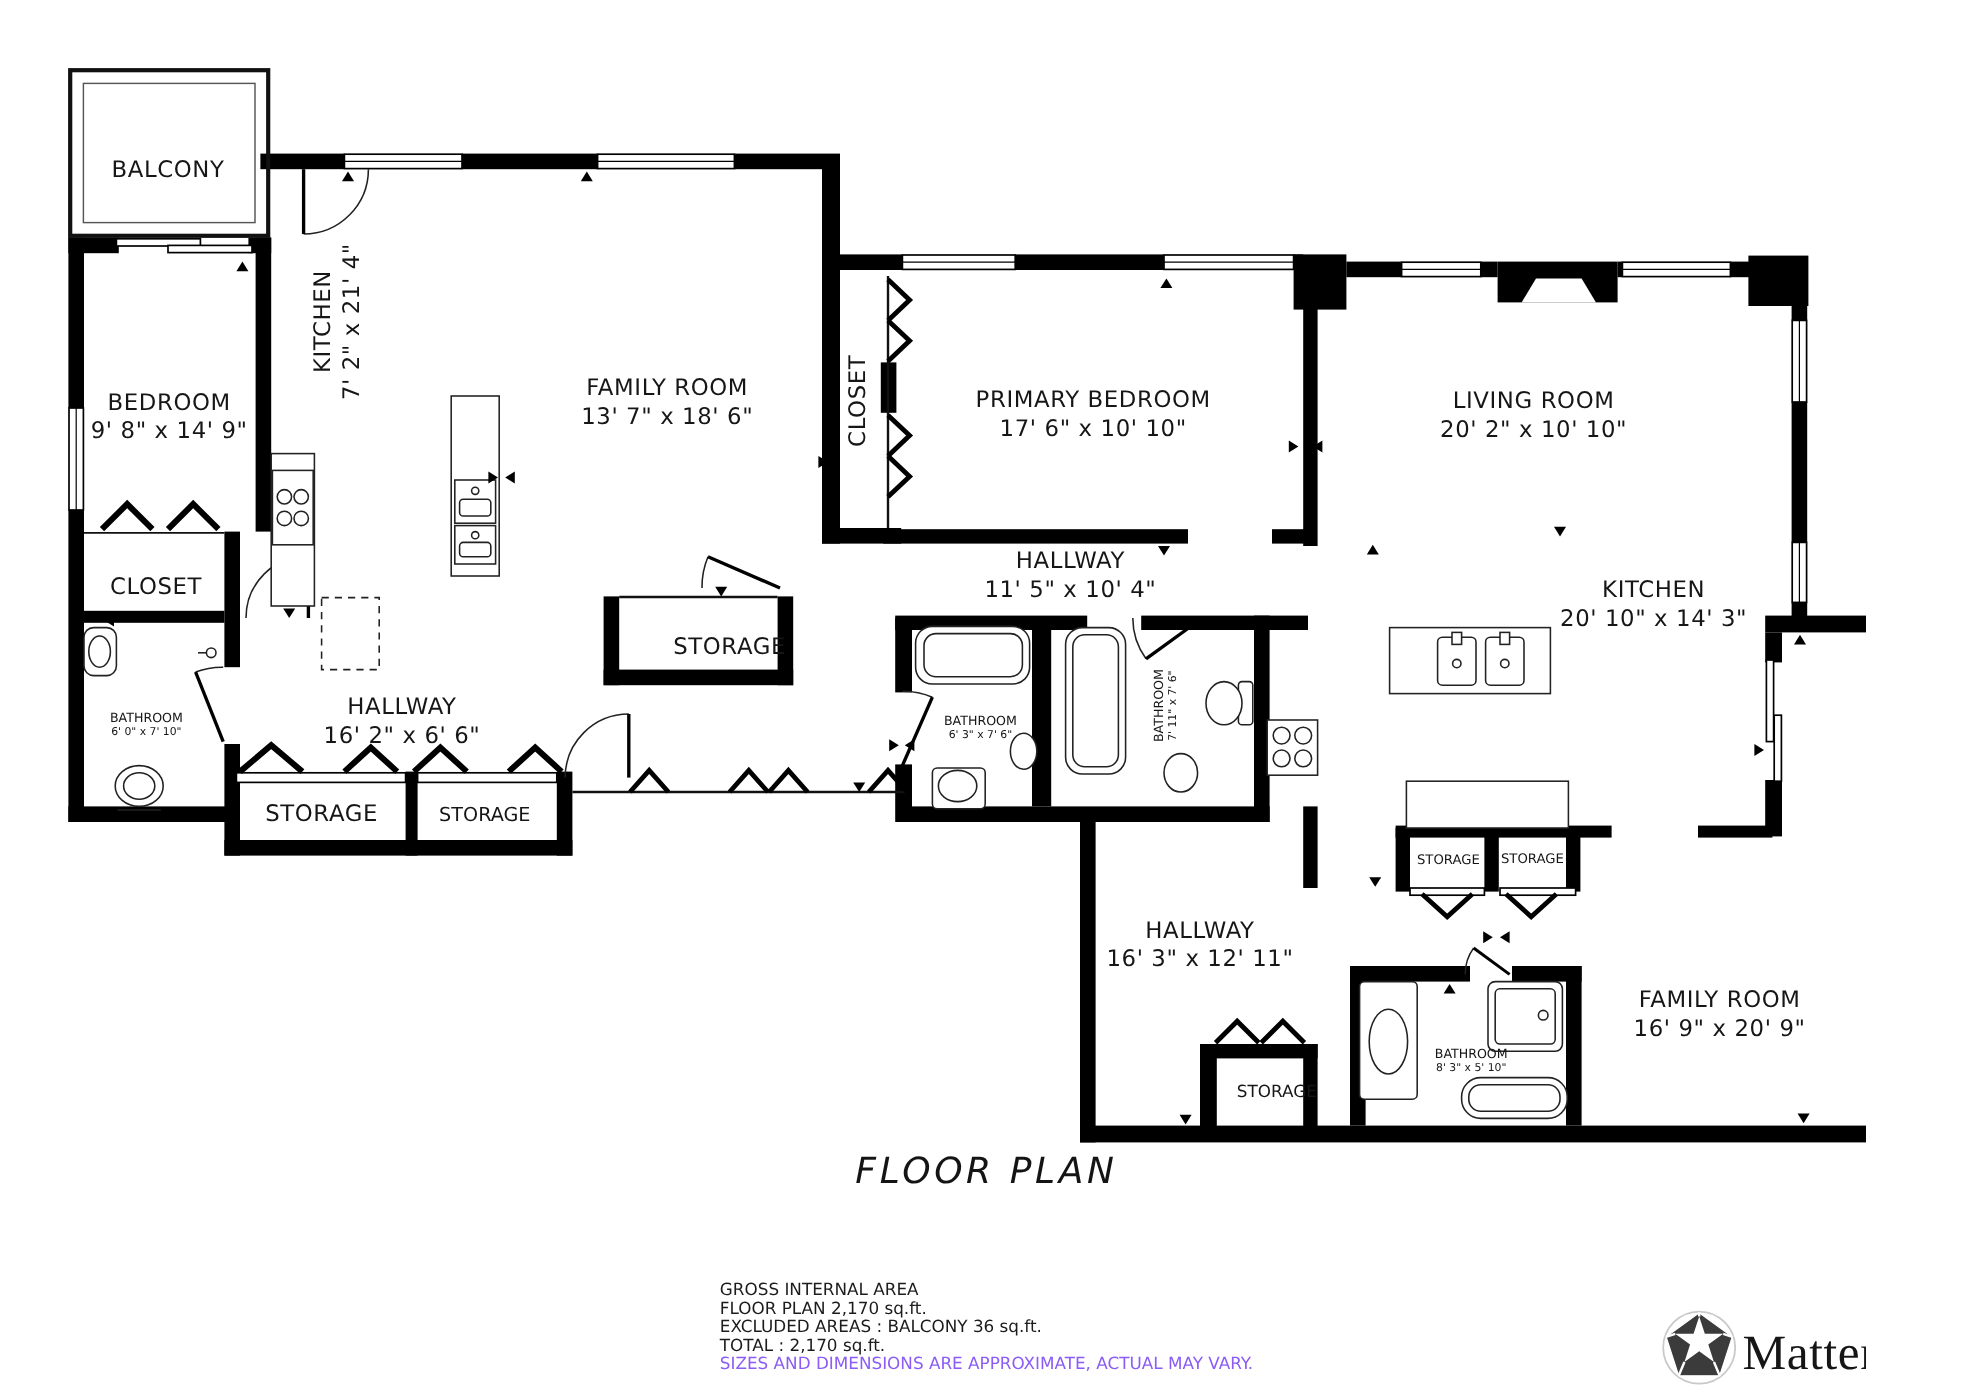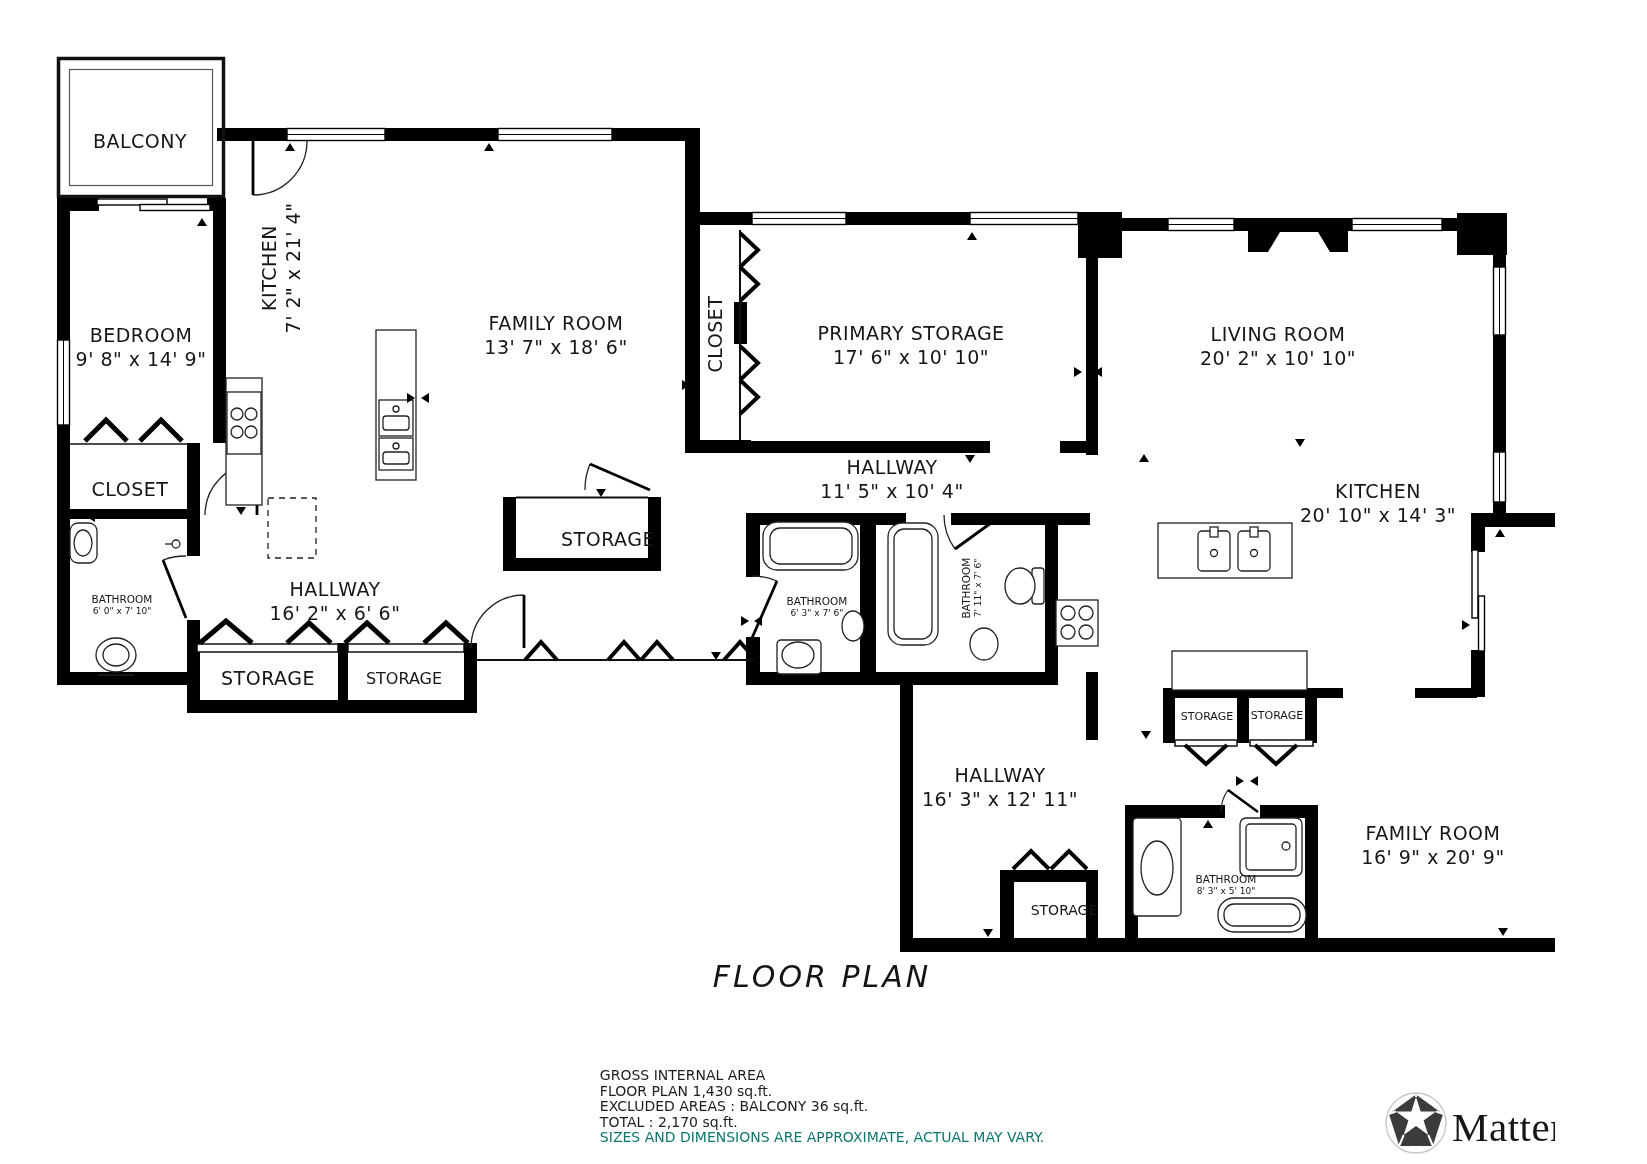--- a/index.html
+++ b/index.html
@@ -14,21 +14,21 @@
   .s19 .dm{font-size:19px;}
   .s16{font-size:16px;}
   .s14{font-size:14px;}
   .s11{font-size:11px;}
   .s10{font-size:10.5px;}
   .s10 .dm{font-size:9px;}
   .title{position:absolute;transform:translate(-50%,-50%);font-size:30px;letter-spacing:3px;
          color:#141414;white-space:nowrap;font-style:italic;}
   .footer{position:absolute;transform:translate(-50%,0);color:#1c1c1c;
           font-size:14px;line-height:15.5px;white-space:nowrap;}
-  .footer .muted{color:#0f766e;}
+  .footer .muted{color:#8b5cf6;}
   .brand{position:absolute;display:flex;align-items:center;color:#161616;}
   .brand .word{font-family:"Liberation Serif", serif;font-size:41px;letter-spacing:.5px;}
   .brand sup{font-size:13px;vertical-align:super;}
 </style>
 </head>
 <body>
 
 <div id="stage">
 
 <svg id="plan-svg" width="1647" height="1164" viewBox="0 0 1647 1164">
@@ -325,21 +325,21 @@
   <span class="dm">7' 2" x 21' 4"</span>
     </div>
 <div class="lbl s19" style="left:556px;top:336px">
   <span class="nm">FAMILY ROOM</span>
   <span class="dm">13' 7" x 18' 6"</span>
     </div>
 <div class="lbl s19 rot" style="left:716px;top:334px">
   <span class="nm">CLOSET</span>
     </div>
 <div class="lbl s19" style="left:911px;top:346px">
-  <span class="nm">PRIMARY STORAGE</span>
+  <span class="nm">PRIMARY BEDROOM</span>
   <span class="dm">17' 6" x 10' 10"</span>
     </div>
 <div class="lbl s19" style="left:1278px;top:347px">
   <span class="nm">LIVING ROOM</span>
   <span class="dm">20' 2" x 10' 10"</span>
     </div>
 <div class="lbl s19" style="left:892px;top:480px">
   <span class="nm">HALLWAY</span>
   <span class="dm">11' 5" x 10' 4"</span>
     </div>
@@ -394,21 +394,21 @@
     </div>
 <div class="lbl s19" style="left:1433px;top:846px">
   <span class="nm">FAMILY ROOM</span>
   <span class="dm">16' 9" x 20' 9"</span>
     </div>
 
 <div class="title" style="left:822px;top:976px">FLOOR PLAN</div>
 
 <div class="footer" style="left:822px;top:1068px">
   <div>GROSS INTERNAL AREA</div>
-  <div>FLOOR PLAN 1,430 sq.ft.</div>
+  <div>FLOOR PLAN 2,170 sq.ft.</div>
   <div>EXCLUDED AREAS :   BALCONY 36 sq.ft.</div>
   <div>TOTAL :  2,170 sq.ft.</div>
   <div class="muted">SIZES AND DIMENSIONS ARE APPROXIMATE, ACTUAL MAY VARY.</div>
 </div>
 
 <div class="brand" style="left:1452px;top:1103px">
   <span class="word">Matterport</span>
       <sup>®</sup>
 </div>
 

